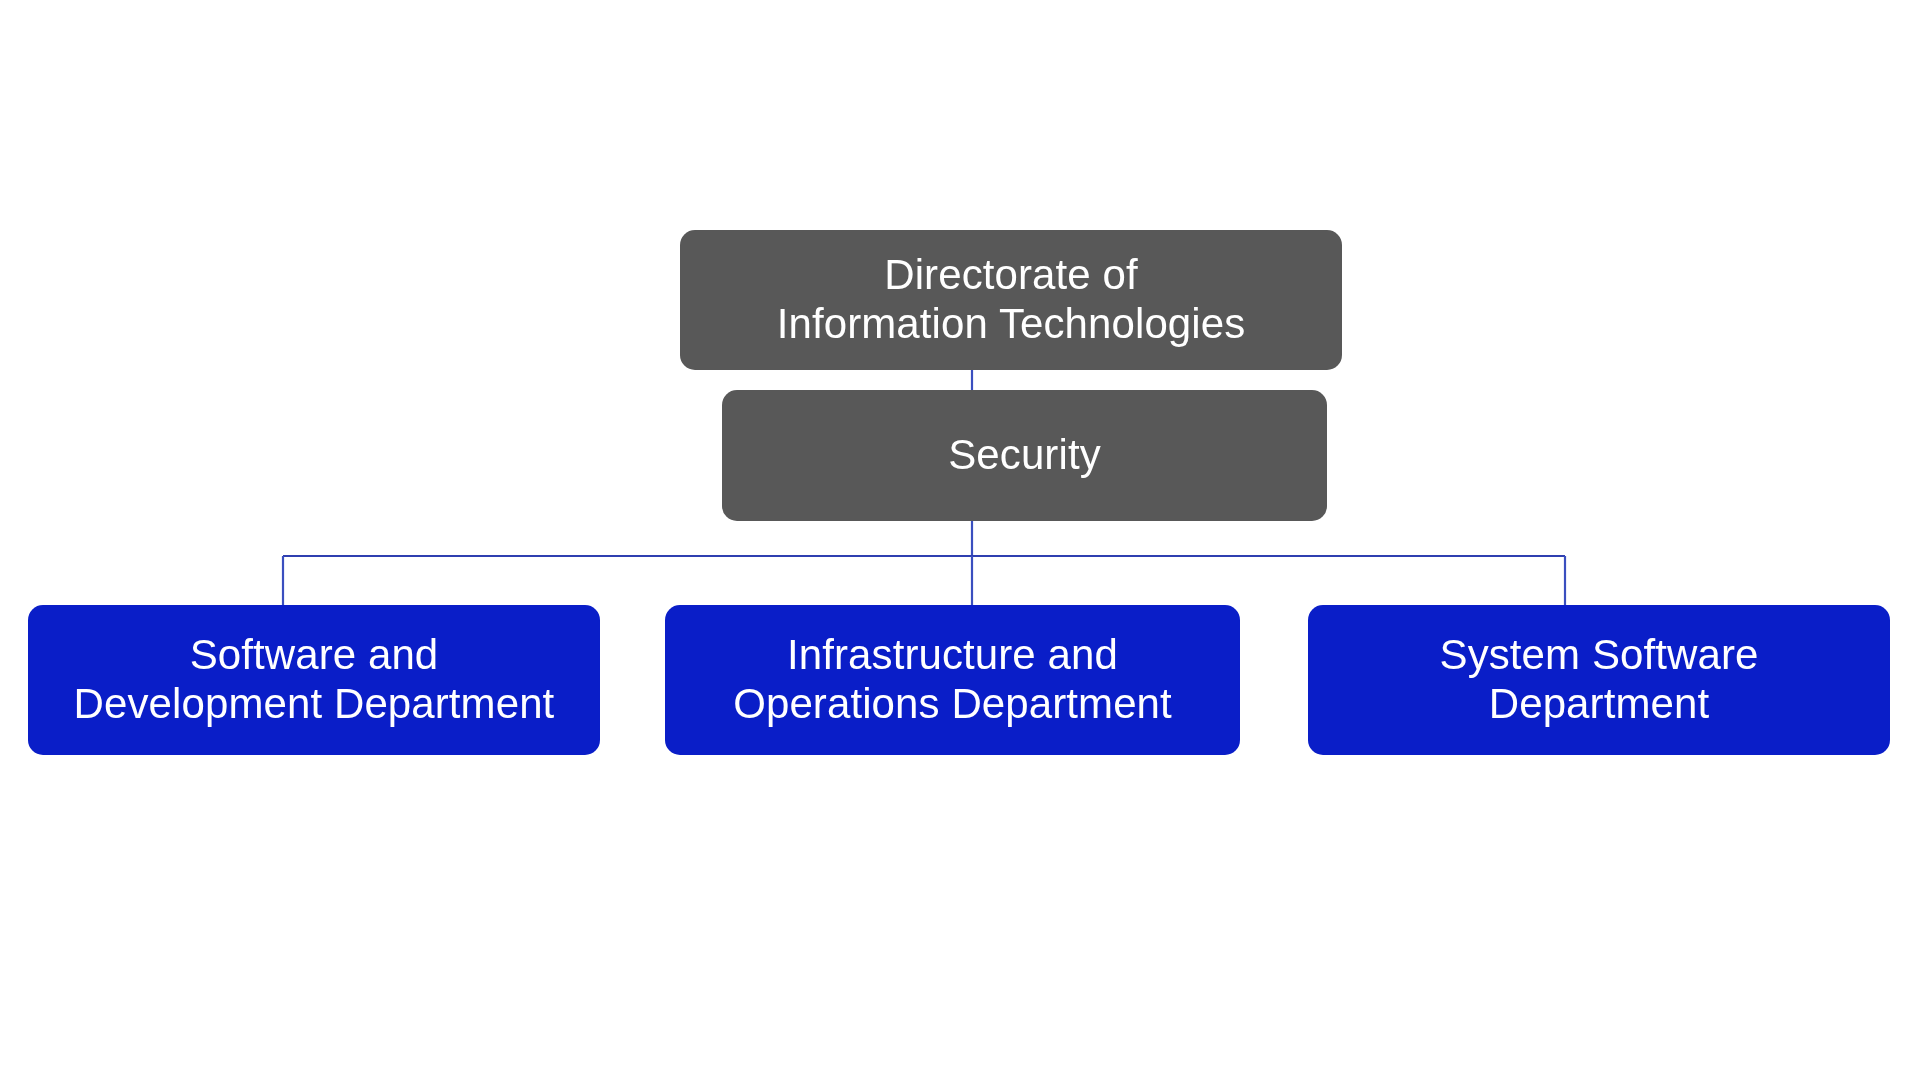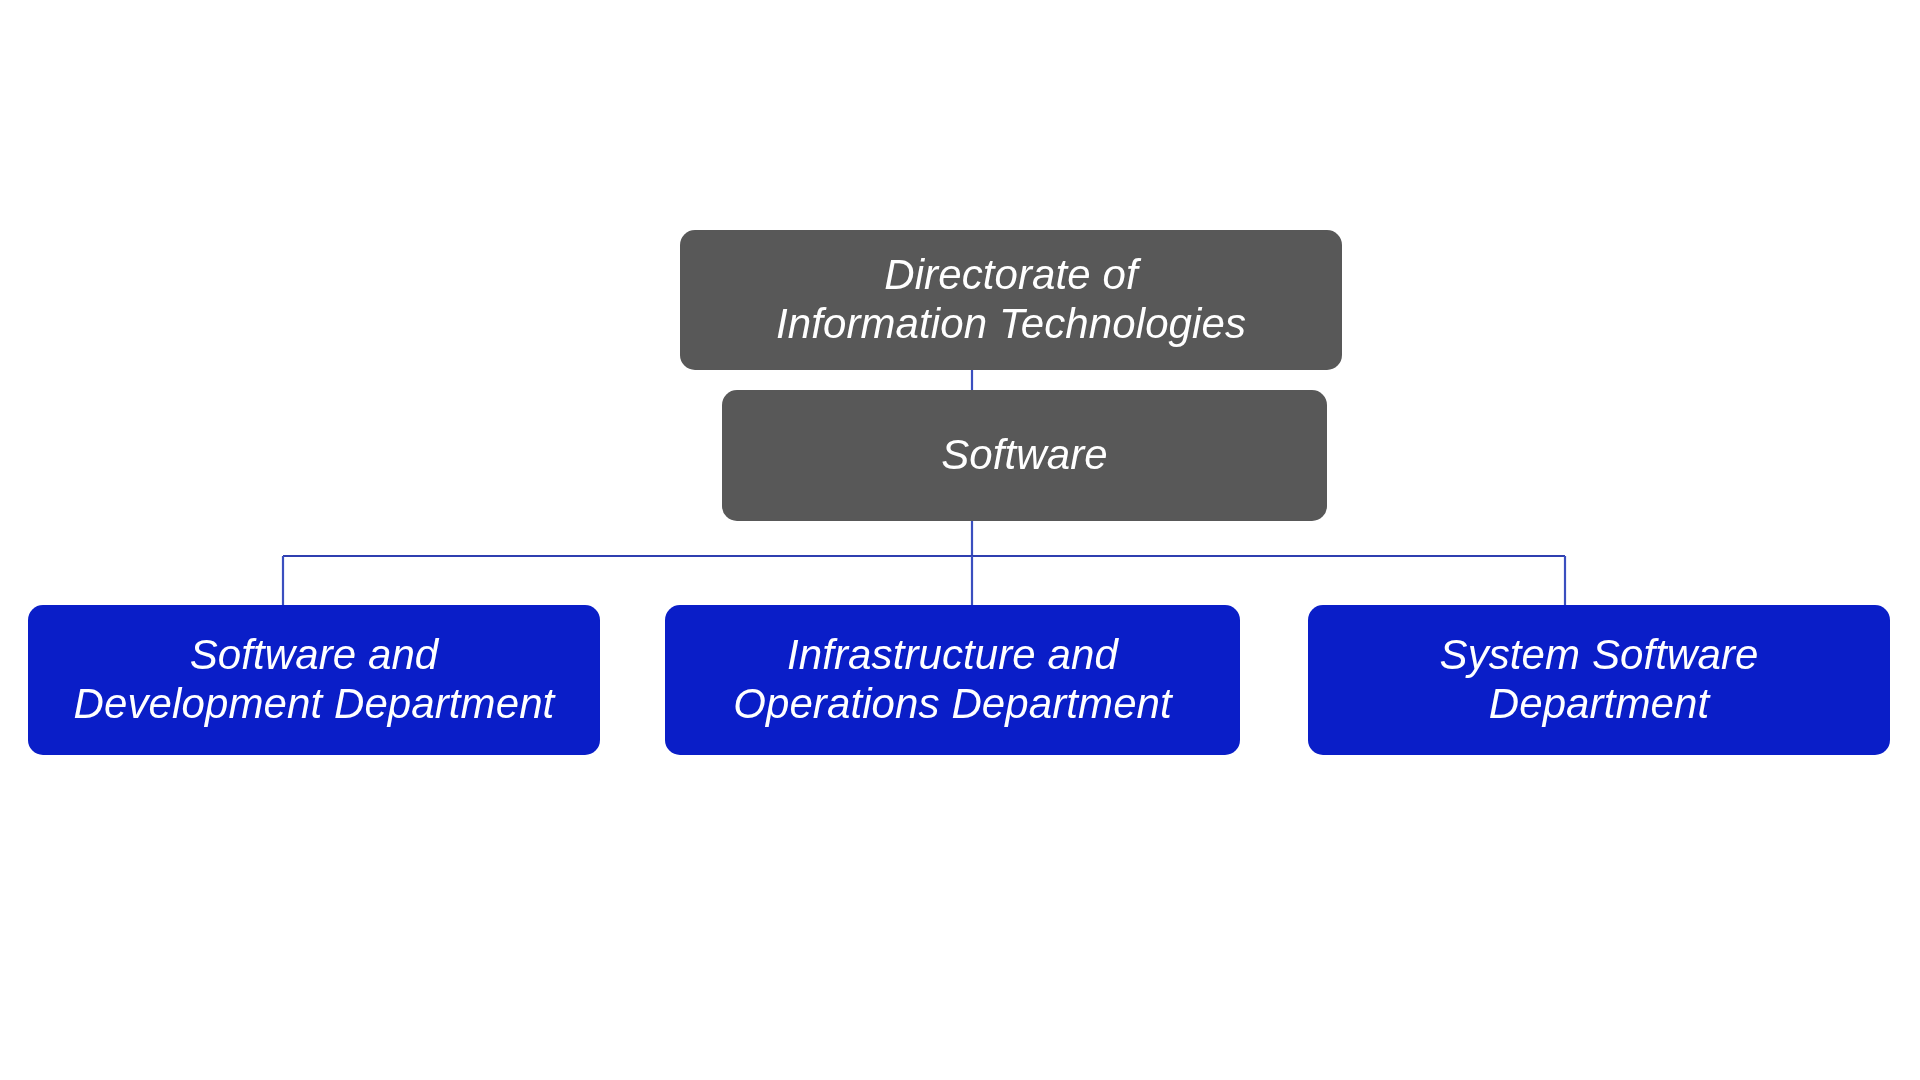--- a/index.html
+++ b/index.html
@@ -8,21 +8,20 @@
     padding: 0;
     background: #ffffff;
   }
   #canvas {
     position: relative;
     width: 1920px;
     height: 872px;
     background: #ffffff;
     overflow: hidden;
     font-family: "Liberation Sans", sans-serif;
-    font-style: italic;
   }
 
   
   #connectors {
     position: absolute;
     left: 0;
     top: 0;
     width: 1920px;
     height: 1080px;
     pointer-events: none;
@@ -90,21 +89,21 @@
 
     <line x1="1565" y1="556" x2="1565" y2="607" stroke="#3A4FBF" stroke-width="2.2"></line>
   </svg>
 
   <div class="node root" id="node-root">
     <span>Directorate of
 Information Technologies</span>
   </div>
 
   <div class="node director" id="node-director">
-    <span>Software</span>
+    <span>Security</span>
   </div>
 
   <div class="node dept" id="node-dept-0">
     <span>Software and
 Development Department</span>
   </div>
 
   <div class="node dept" id="node-dept-1">
     <span>Infrastructure and
 Operations Department</span>

